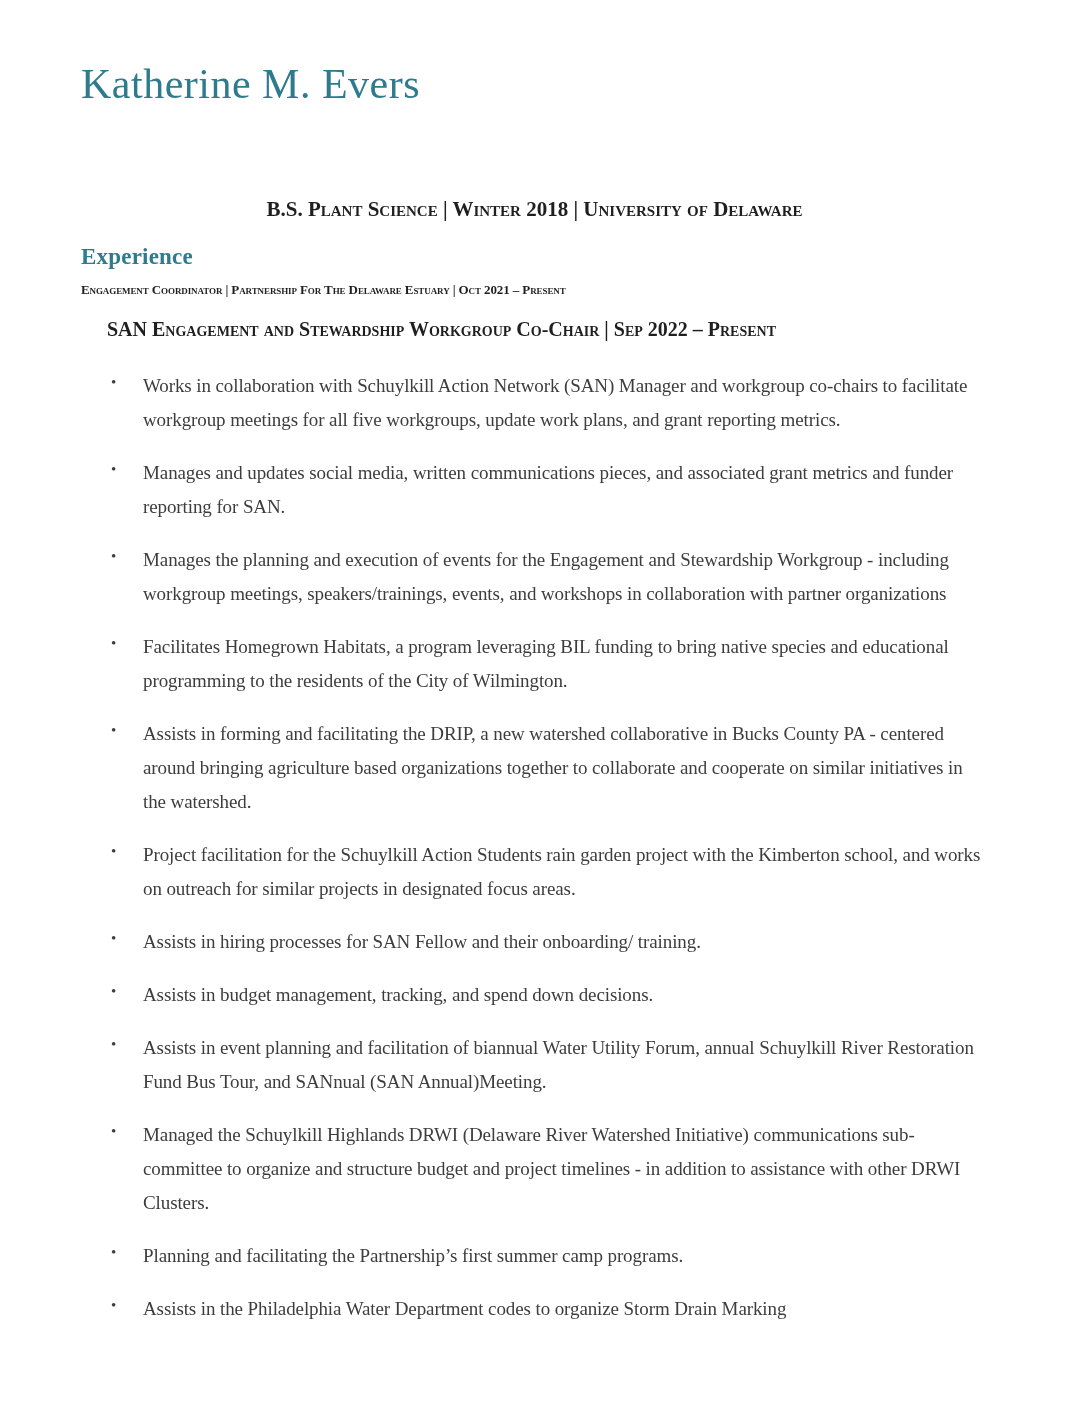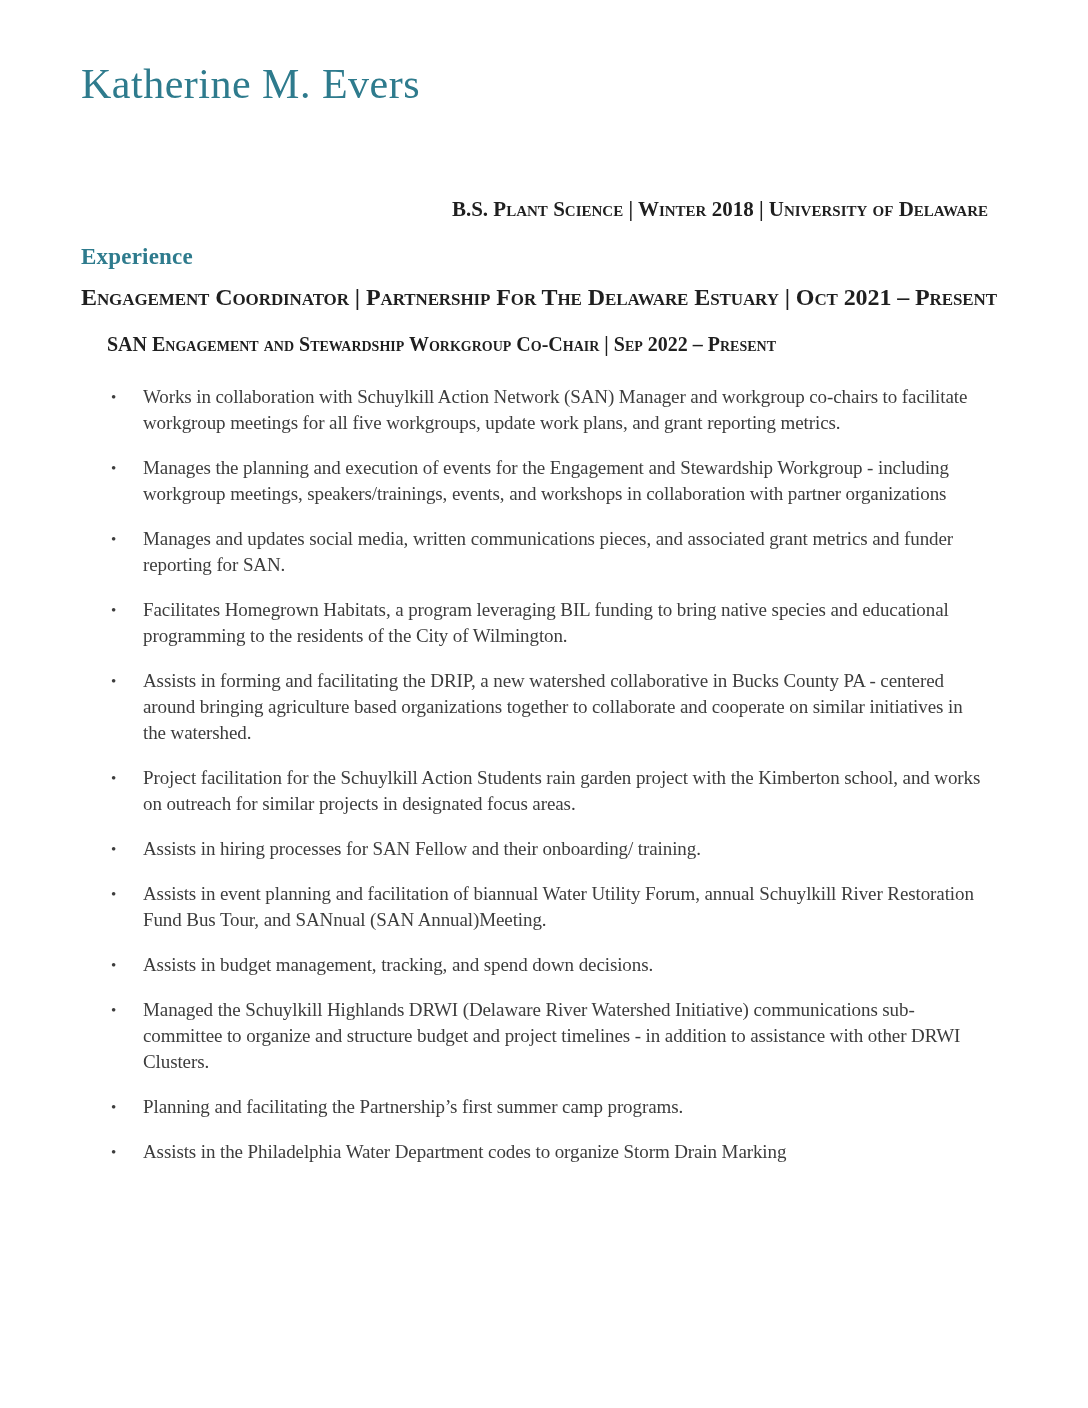--- a/index.html
+++ b/index.html
@@ -29,30 +29,30 @@
     color: #2e7b8d;
     letter-spacing: 0.2px;
     margin: 0 0 10px 0;
     line-height: 1.2;
   }
   .degree-line {
     font-variant: small-caps;
     font-weight: 700;
     color: #1f1f1f;
     font-size: 21px;
-    text-align: right;
+    text-align: center;
     white-space: nowrap;
     margin: 0 0 20px 0;
     line-height: 1.3;
   }
   .role-line {
     font-variant: small-caps;
     font-weight: 700;
     color: #1f1f1f;
-    font-size: 24px;
+    font-size: 13px;
     white-space: nowrap;
     letter-spacing: -0.1px;
     margin: 0 0 18px 0;
     line-height: 1.35;
   }
   .subrole-line {
     font-variant: small-caps;
     font-weight: 700;
     color: #1f1f1f;
     font-size: 20px;
@@ -64,21 +64,21 @@
   ul.bullets {
     list-style: none;
     margin: 0;
     padding: 0;
   }
   ul.bullets li {
     position: relative;
     padding-left: 62px;
     max-width: 905px;
     font-size: 19px;
-    line-height: 26px;
+    line-height: 34px;
     color: #3d3d3d;
     margin: 0 0 19px 0;
     letter-spacing: -0.1px;
   }
   ul.bullets li::before {
     content: "\2022";
     position: absolute;
     left: 30px;
     top: 0;
     font-size: 15px;
@@ -98,28 +98,28 @@
       <p class="degree-line">B.S. Plant Science | Winter 2018 | University of Delaware</p>
     </section>
 
     <section>
       <h2 class="section-heading">Experience</h2>
       <p class="role-line">Engagement Coordinator | Partnership For The Delaware Estuary | Oct 2021 – Present</p>
       <p class="subrole-line">SAN Engagement and Stewardship Workgroup Co-Chair | Sep 2022 – Present</p>
 
       <ul class="bullets">
         <li>Works in collaboration with Schuylkill Action Network (SAN) Manager and workgroup co-chairs to facilitate workgroup meetings for all five workgroups, update work plans, and grant reporting metrics.</li>
+        <li>Manages and updates social media, written communications pieces, and associated grant metrics and funder reporting for SAN.</li>
         <li>Manages the planning and execution of events for the Engagement and Stewardship Workgroup - including workgroup meetings, speakers/trainings, events, and workshops in collaboration with partner organizations</li>
-        <li>Manages and updates social media, written communications pieces, and associated grant metrics and funder reporting for SAN.</li>
         <li>Facilitates Homegrown Habitats, a program leveraging BIL funding to bring native species and educational programming to the residents of the City of Wilmington.</li>
         <li>Assists in forming and facilitating the DRIP, a new watershed collaborative in Bucks County PA - centered around bringing agriculture based organizations together to collaborate and cooperate on similar initiatives in the watershed.</li>
         <li>Project facilitation for the Schuylkill Action Students rain garden project with the Kimberton school, and works on outreach for similar projects in designated focus areas.</li>
         <li>Assists in hiring processes for SAN Fellow and their onboarding/ training.</li>
+        <li>Assists in budget management, tracking, and spend down decisions.</li>
         <li>Assists in event planning and facilitation of biannual Water Utility Forum, annual Schuylkill River Restoration Fund Bus Tour, and SANnual (SAN Annual)Meeting.</li>
-        <li>Assists in budget management, tracking, and spend down decisions.</li>
         <li>Managed the Schuylkill Highlands DRWI (Delaware River Watershed Initiative) communications sub-committee to organize and structure budget and project timelines - in addition to assistance with other DRWI Clusters.</li>
         <li>Planning and facilitating the Partnership’s first summer camp programs.</li>
         <li>Assists in the Philadelphia Water Department codes to organize Storm Drain Marking</li>
       </ul>
     </section>
 
   </div>
 </div>
 
 </body></html>

